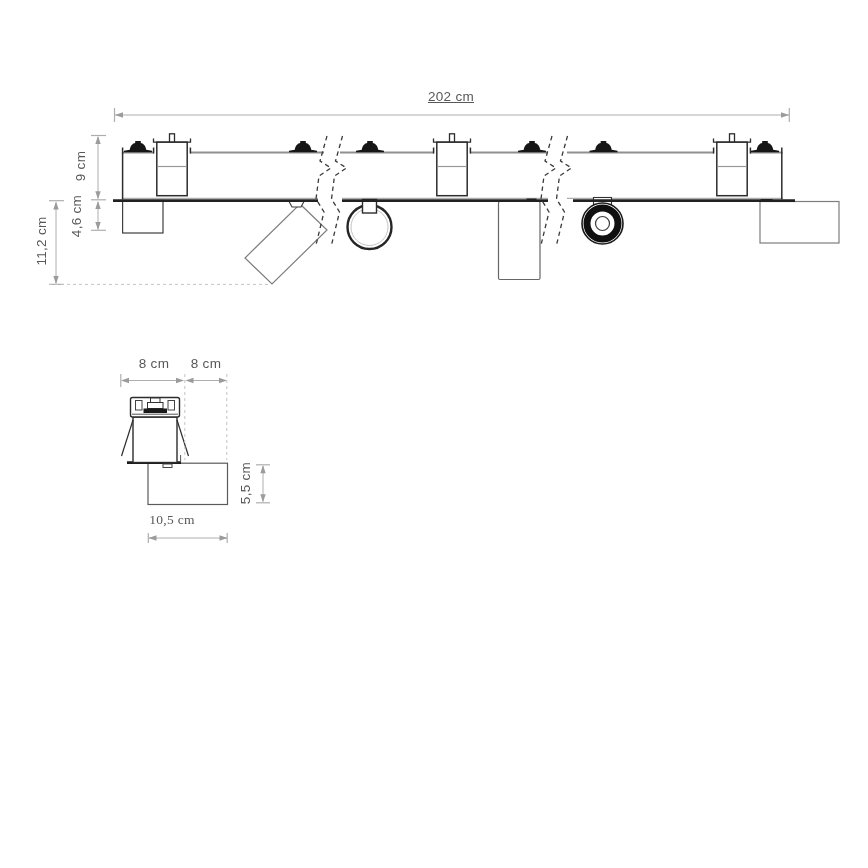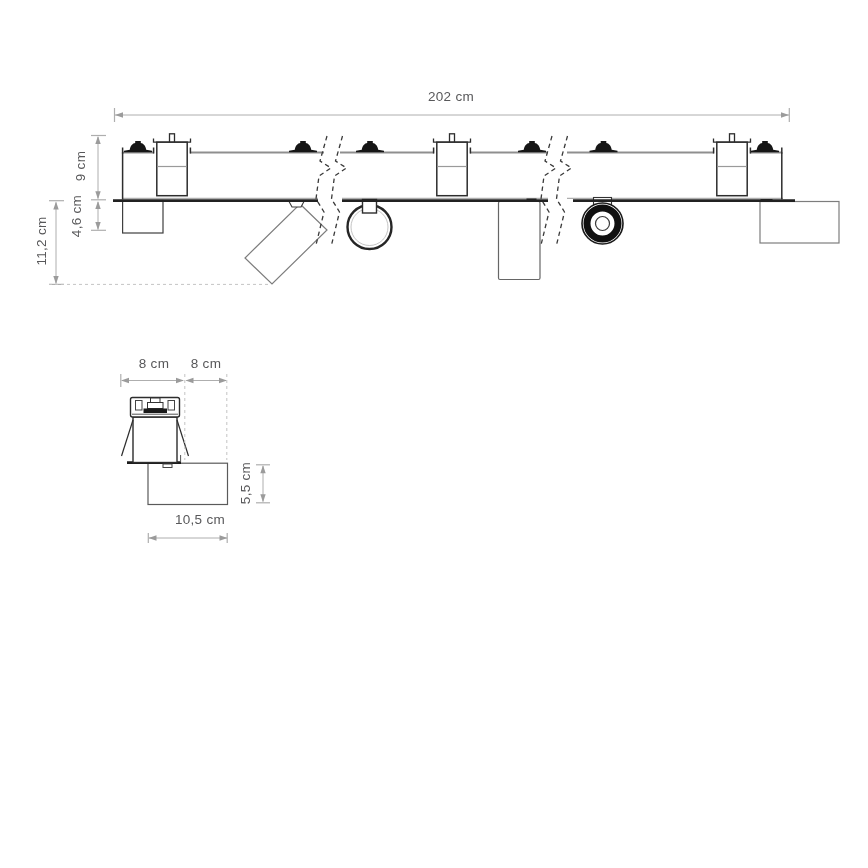--- a/index.html
+++ b/index.html
@@ -210,29 +210,29 @@
 
   <g>
     <line class="dim" x1="149" y1="538" x2="227" y2="538"></line>
     <line class="dimtick" x1="148.3" y1="533" x2="148.3" y2="543"></line>
     <line class="dimtick" x1="227.2" y1="533" x2="227.2" y2="543"></line>
     <polygon class="arr" points="148.5,538 156.5,535.3 156.5,540.7"></polygon>
     <polygon class="arr" points="227.5,538 219.5,535.3 219.5,540.7"></polygon>
   </g>
 </svg>
 
-<div class="dimlabel" style="left:391px;top:89px;width:120px;">202 cm</div>
+<div class="dimlabel" style="left:391px;top:89px;width:120px;text-decoration:underline;">202 cm</div>
 
 <div class="dimlabel vlabel" style="left:51px;top:158px;width:60px;height:16px;">9 cm</div>
 
 <div class="dimlabel vlabel" style="left:47px;top:208px;width:60px;height:16px;">4,6 cm</div>
 
 <div class="dimlabel vlabel" style="left:2px;top:233px;width:80px;height:16px;">11,2 cm</div>
 
 <div class="dimlabel" style="left:122px;top:356px;width:64px;">8 cm</div>
 
 <div class="dimlabel" style="left:174px;top:356px;width:64px;">8 cm</div>
 
 <div class="dimlabel vlabel" style="left:216px;top:475px;width:60px;height:16px;">5,5 cm</div>
 
-<div class="dimlabel" style="left:160px;top:512px;width:80px;">10,5 cm</div>
+<div class="dimlabel" style="left:132px;top:512px;width:80px;font-family:Liberation Serif, serif;">10,5 cm</div>
 
 </div>
 
 </body></html>

